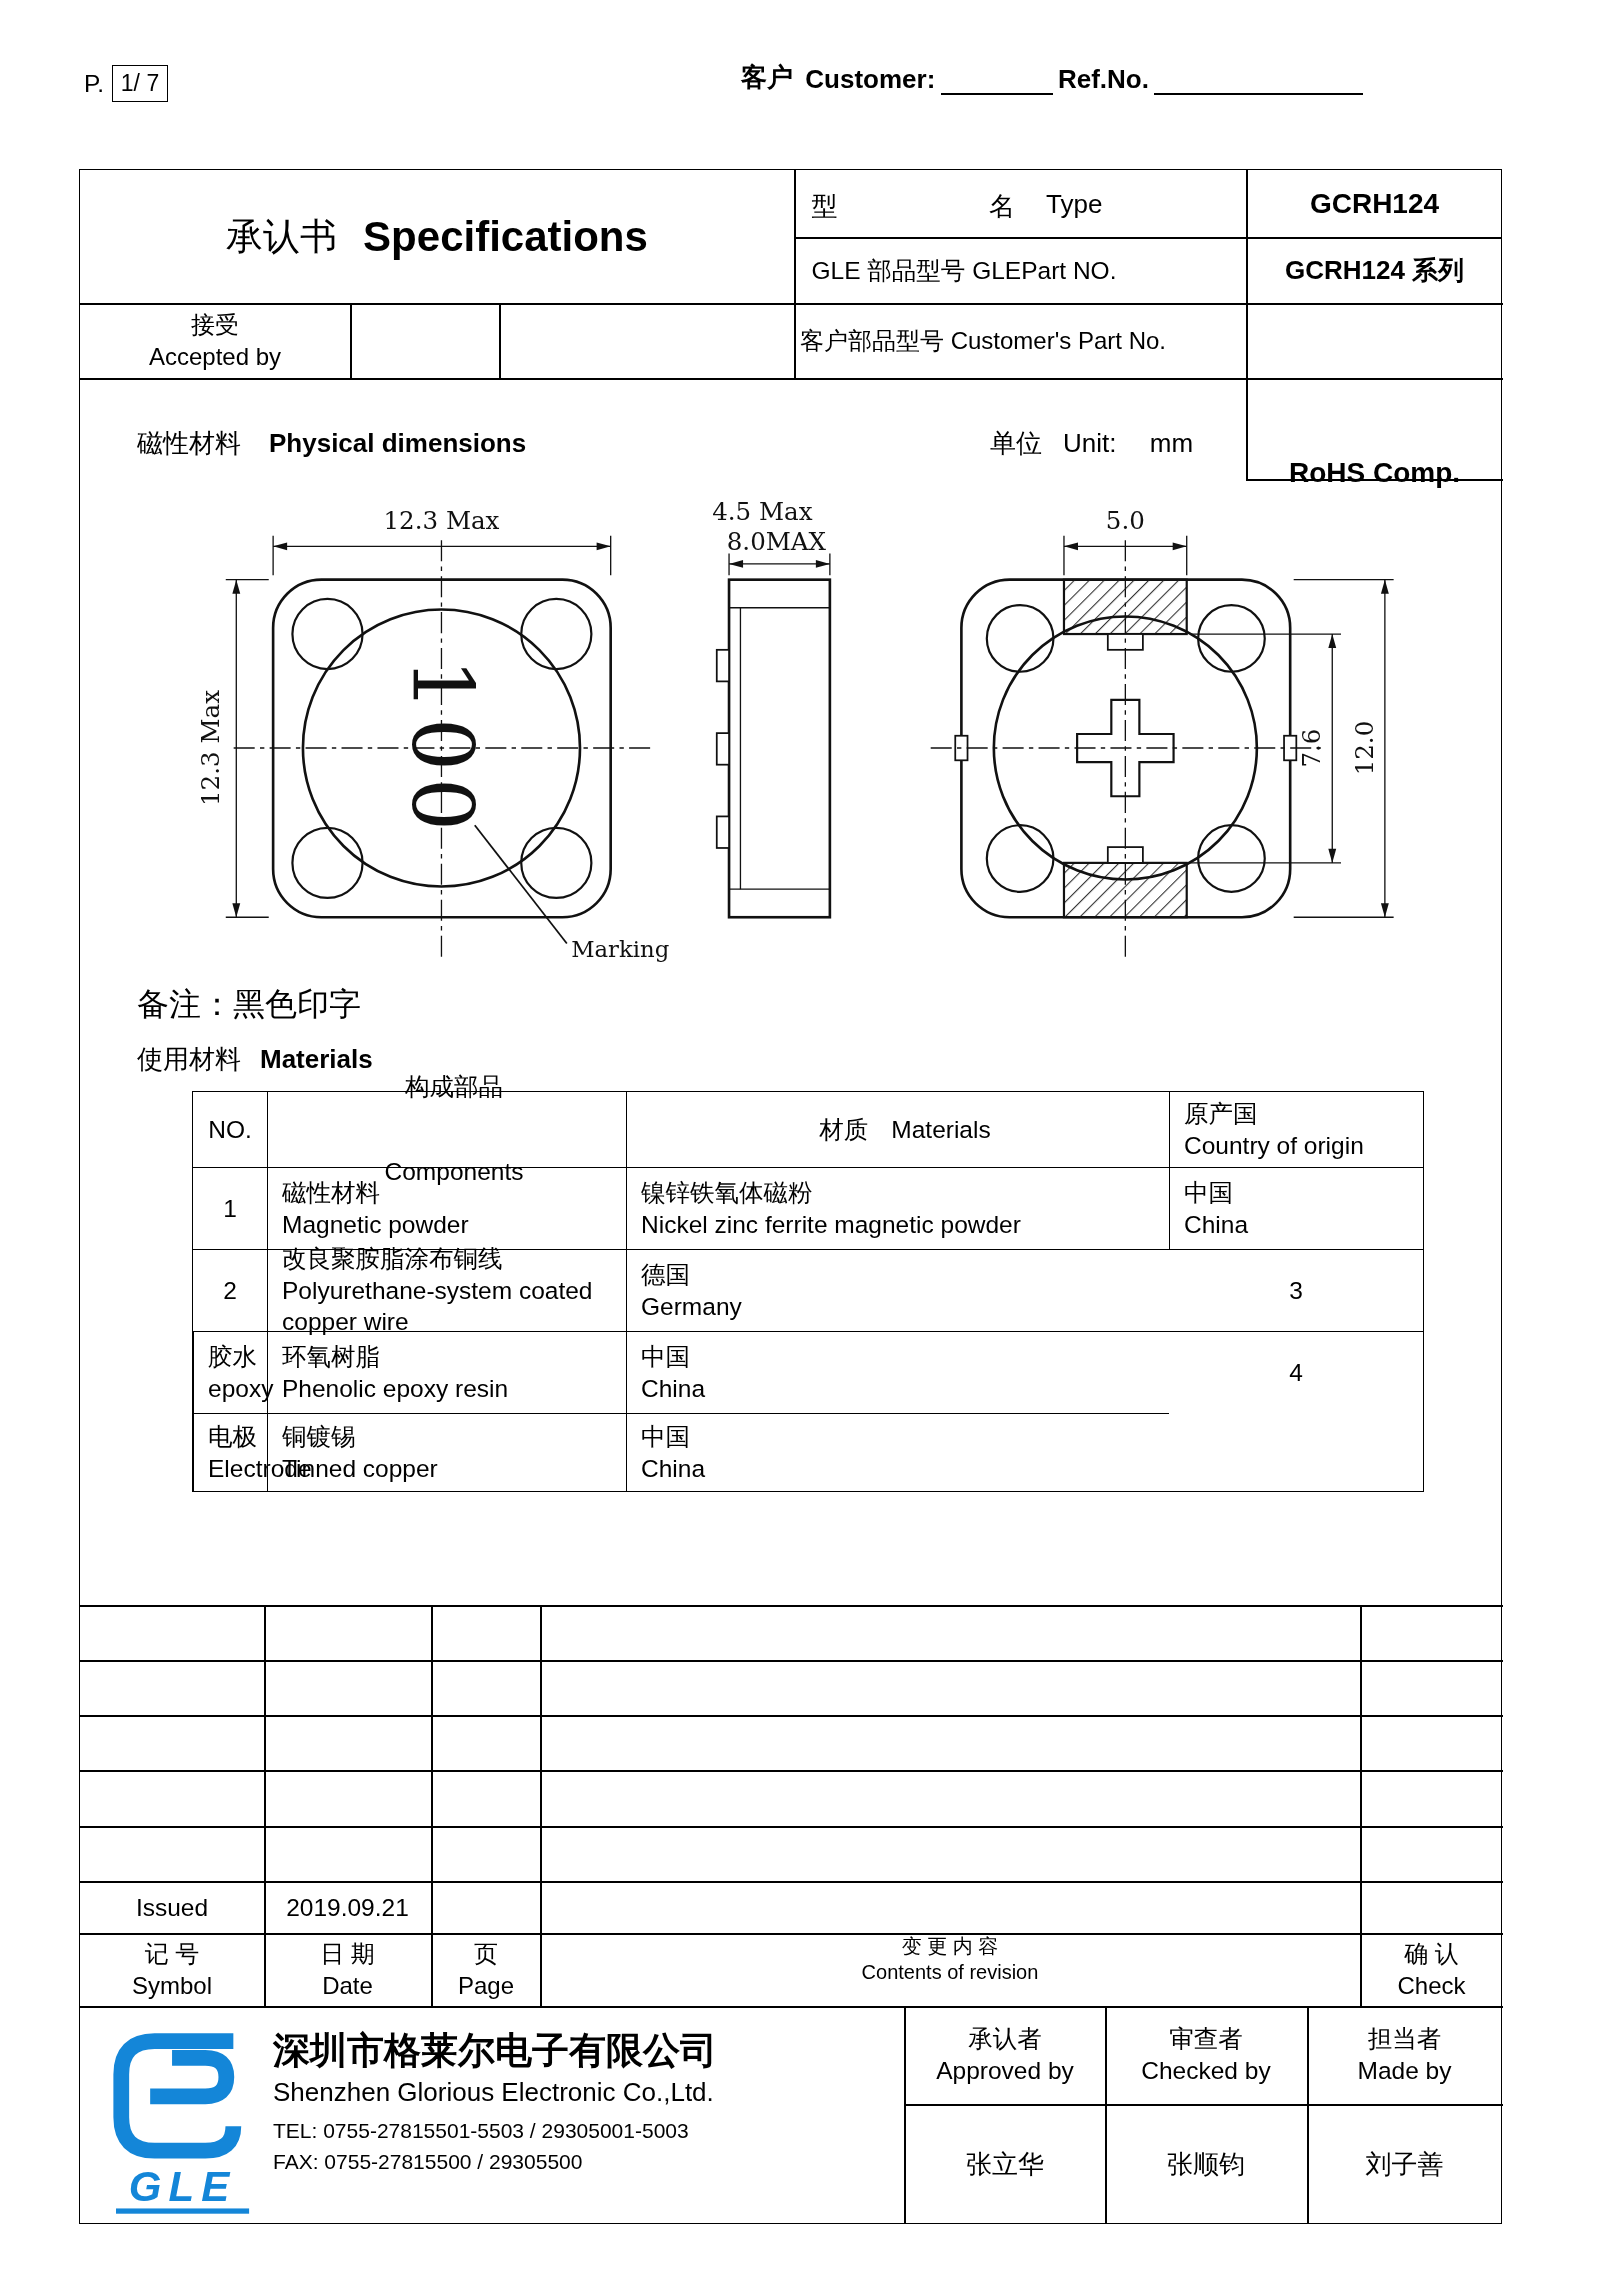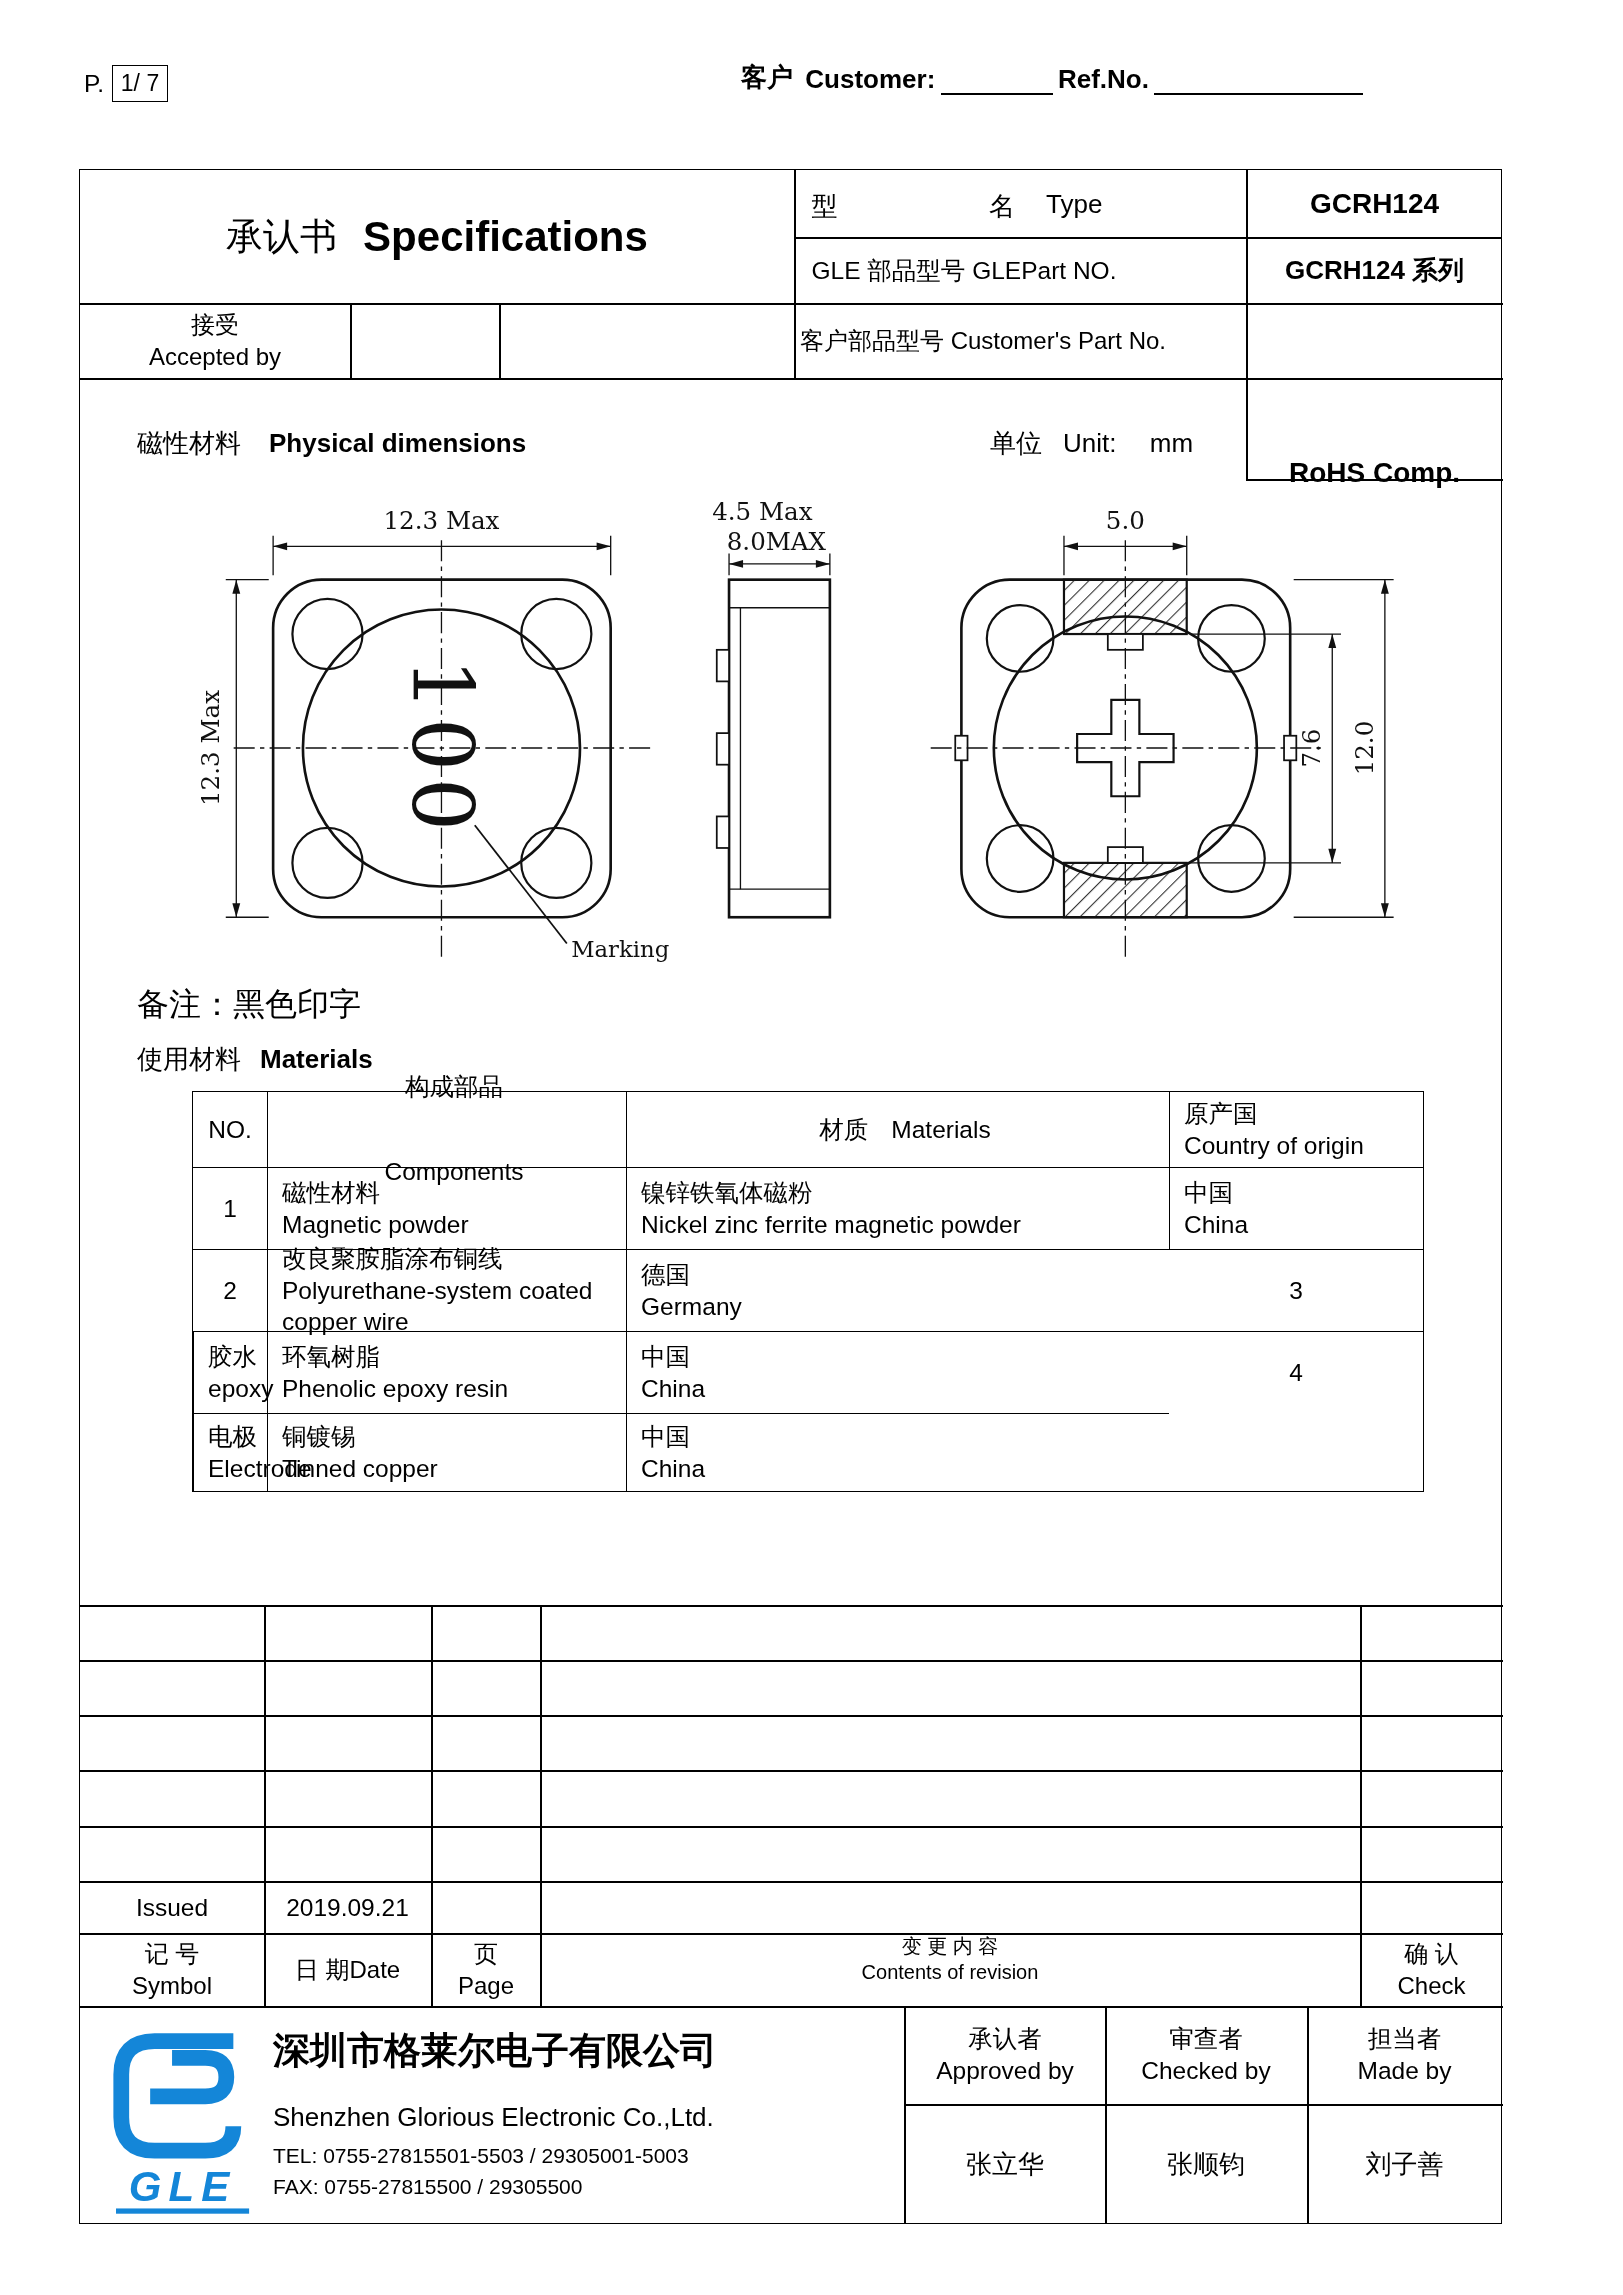--- a/index.html
+++ b/index.html
@@ -296,21 +296,21 @@
     <span>Issued</span>
   </div>
   <div class="abs center" style="left:184px;top:1711px;width:167px;height:53px;font-size:24.5px;">
     <span>2019.09.21</span>
   </div>
 
   <div class="abs center two-line" style="left:0;top:1763px;width:184px;height:73px;font-size:24px;flex-direction:column;">
     <span>记 号</span>
       <span>Symbol</span>
   </div>
-  <div class="abs center two-line" style="left:184px;top:1763px;width:167px;height:73px;font-size:24px;flex-direction:row;">
+  <div class="abs center two-line" style="left:184px;top:1763px;width:167px;height:73px;font-size:24px;flex-direction:column;">
     <span>日 期</span>
       <span>Date</span>
   </div>
   <div class="abs center two-line" style="left:351px;top:1763px;width:110px;height:73px;font-size:24px;flex-direction:column;">
     <span>页</span>
       <span>Page</span>
   </div>
   <div class="abs center two-line" style="left:460px;top:1763px;width:820px;height:52px;font-size:20px;flex-direction:column;">
     <span>变 更 内 容</span>
       <span>Contents of revision</span>
@@ -324,21 +324,21 @@
     <g stroke="#1486d8" stroke-width="18" fill="none">
       <path d="M 150,25 H 60 Q 22,25 22,63 V 112 Q 22,150 60,150 H 118 Q 150,150 150,122"></path>
       <path d="M 55,88 H 118 Q 142,88 142,66 Q 142,44 118,44 H 80"></path>
     </g>
     <text x="92" y="208" text-anchor="middle" font-size="48" font-weight="bold" font-style="italic" letter-spacing="8" fill="#1486d8" font-family="Liberation Sans, sans-serif">GLE</text>
     <rect x="16" y="216" width="152" height="6" fill="#1486d8"></rect>
   </svg>
 
   <div class="abs" style="left:193px;top:1856px;width:627px;">
     <div style="font-size:37px;font-weight:bold;">深圳市格莱尔电子有限公司</div>
-    <div style="font-size:26px;margin-top:26px;">Shenzhen Glorious Electronic Co.,Ltd.</div>
+    <div style="font-size:26px;margin-top:1px;">Shenzhen Glorious Electronic Co.,Ltd.</div>
     <div style="font-size:21px;margin-top:10.5px;">TEL: 0755-27815501-5503 / 29305001-5003</div>
     <div style="font-size:21px;margin-top:7px;">FAX: 0755-27815500 / 29305500</div>
   </div>
 
   <div class="abs center two-line" style="left:824px;top:1836px;width:202px;height:98px;font-size:24.5px;flex-direction:column;">
     <span>承认者</span>
       <span>Approved by</span>
   </div>
   <div class="abs center two-line" style="left:1025px;top:1836px;width:202px;height:98px;font-size:24.5px;flex-direction:column;">
     <span>审查者</span>

